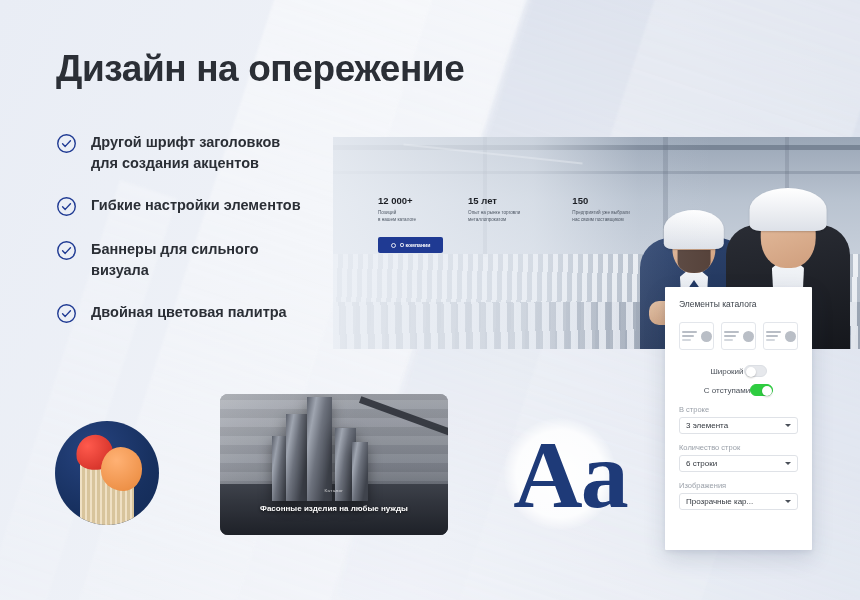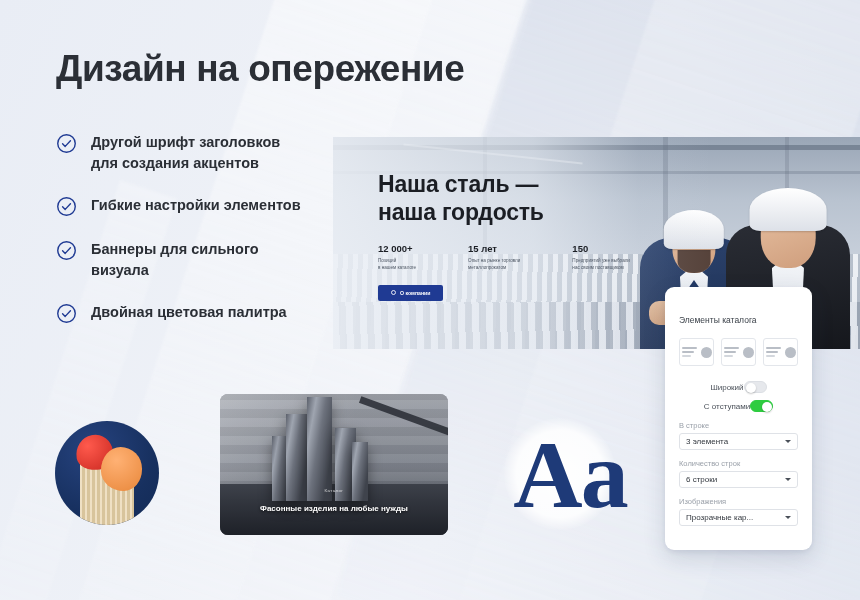--- a/index.html
+++ b/index.html
@@ -201,21 +201,21 @@
     font-size: 23px;
     font-weight: 700;
     line-height: 1.21;
     color: #1b1e24;
     white-space: pre-line;
     letter-spacing: -0.2px;
   }
   .banner-stats {
     display: flex;
     gap: 52px;
-    margin-top: 16px;
+    margin-top: 24px;
   }
   .stat-num {
     font-size: 9.5px;
     font-weight: 700;
     color: #1b1e24;
     margin-bottom: 3px;
   }
   .stat-desc {
     font-size: 4.6px;
     line-height: 1.55;
@@ -244,23 +244,23 @@
   }
 
   
   .panel {
     position: absolute;
     left: 665px;
     top: 287px;
     width: 147px;
     height: 263px;
     background: #fff;
-    border-radius: 9px;
+    border-radius: 1px;
     box-shadow: 0 8px 22px rgba(40,55,85,.16), 0 2px 5px rgba(40,55,85,.08);
-    padding: 28px 14px 14px;
+    padding: 12px 14px 14px;
   }
   .panel-title {
     font-size: 8.5px;
     color: #3a4048;
     margin-bottom: 13px;
   }
   .layout-thumbs {
     display: flex;
     gap: 7px;
     margin-bottom: 15px;
@@ -559,22 +559,20 @@
         <div class="suit dark"></div>
         <div class="shirt"></div>
         <div class="head"></div>
         <div class="helmet"></div>
       </div>
 
       <div class="banner-shade"></div>
     </div>
 
     <div class="banner-inner">
-      <div class="banner-title">Наша сталь —
-наша гордость</div>
       <div class="banner-stats">
         <div>
           <div class="stat-num">12 000+</div>
           <div class="stat-desc">Позиций
 в нашем каталоге</div>
         </div>
         <div>
           <div class="stat-num">15 лет</div>
           <div class="stat-desc">Опыт на рынке торговли
 металлопрокатом</div>

